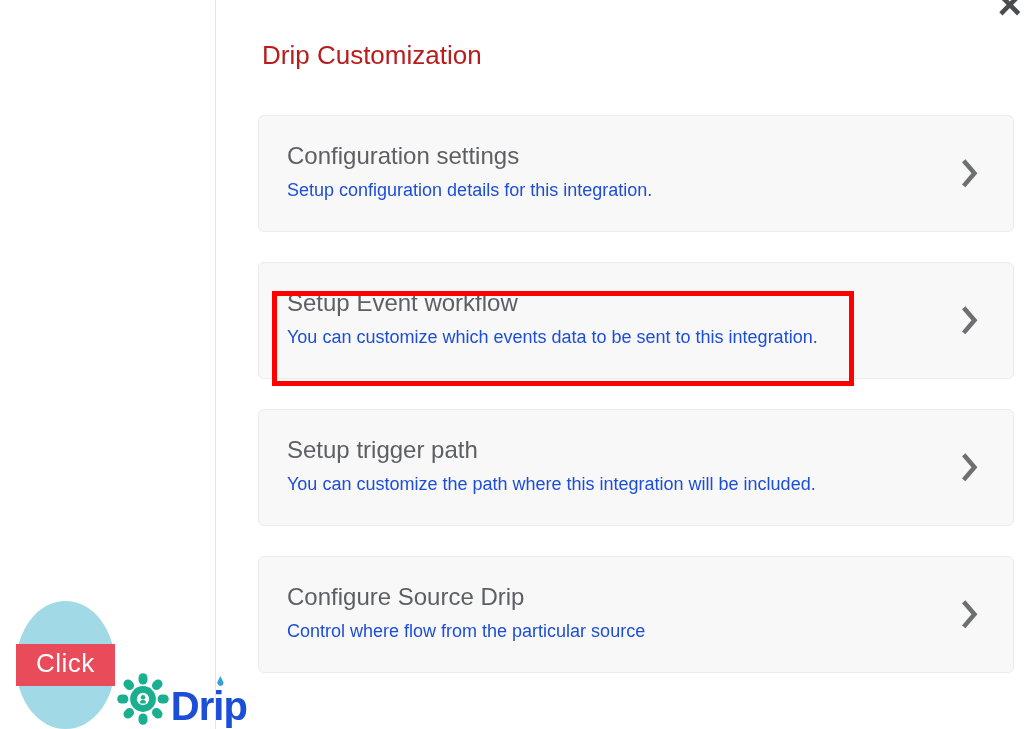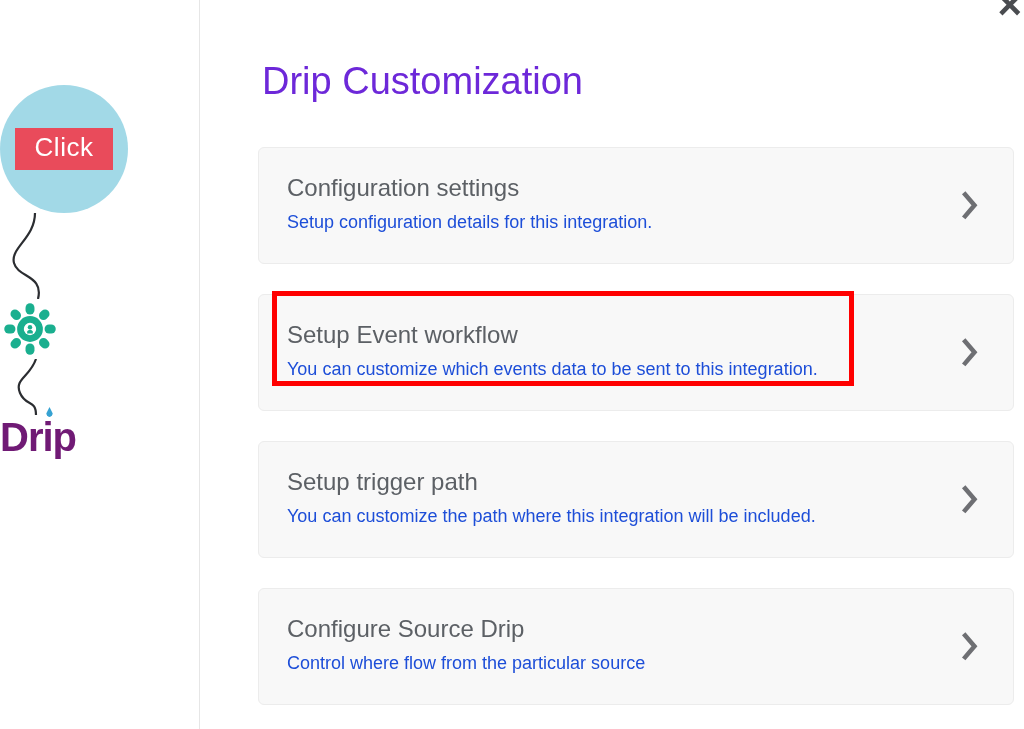--- a/index.html
+++ b/index.html
@@ -10,27 +10,27 @@
     color: #5e6267;
     width: 1024px;
     height: 729px;
     overflow: hidden;
     position: relative;
   }
 
   
   .sidebar {
     position: absolute;
-    left: 0; top: 0;
+    left: 16px; top: 0;
     width: 200px;
     height: 100%;
     padding-top: 85px;
     display: flex;
-    flex-direction: column;
-    align-items: flex-start;
+    flex-direction: row;
+    align-items: flex-end;
     border-right: 1px solid #e6e6e6;
   }
 
   .node-circle {
     width: 128px;
     height: 128px;
     border-radius: 50%;
     background: #a2d9e7;
     display: flex;
     align-items: center;
@@ -61,21 +61,21 @@
 
   .drip-logo {
     display: flex;
     flex-direction: column;
     align-items: center;
   }
   .drip-word {
     font-size: 40px;
     font-weight: 800;
     letter-spacing: -1px;
-    color: #701a75;
+    color: #1d4ed8;
     position: relative;
   }
   .drip-droplet {
     position: absolute;
     top: -8px;
     right: 23px;
     width: 7px;
     height: 10px;
     background: #36a2d2;
     clip-path: polygon(50% 0%, 100% 70%, 80% 100%, 20% 100%, 0% 70%);
@@ -85,26 +85,25 @@
   
   .main {
     position: absolute;
     left: 200px;
     top: 0;
     right: 0;
     bottom: 0;
     padding: 40px 10px 0 58px;
   }
   .page-title {
-    font-size: 38px;
+    font-size: 26px;
     font-weight: 300;
-    color: #6d28d9;
+    color: #b91c1c;
     margin-bottom: 44px;
     margin-left: 4px;
-    margin-top: 20px;
   }
 
   .card {
     background: #f8f8f8;
     border: 1px solid #ececec;
     border-radius: 6px;
     padding: 26px 30px 30px 30px;
     margin-bottom: 30px;
     display: flex;
     align-items: center;

